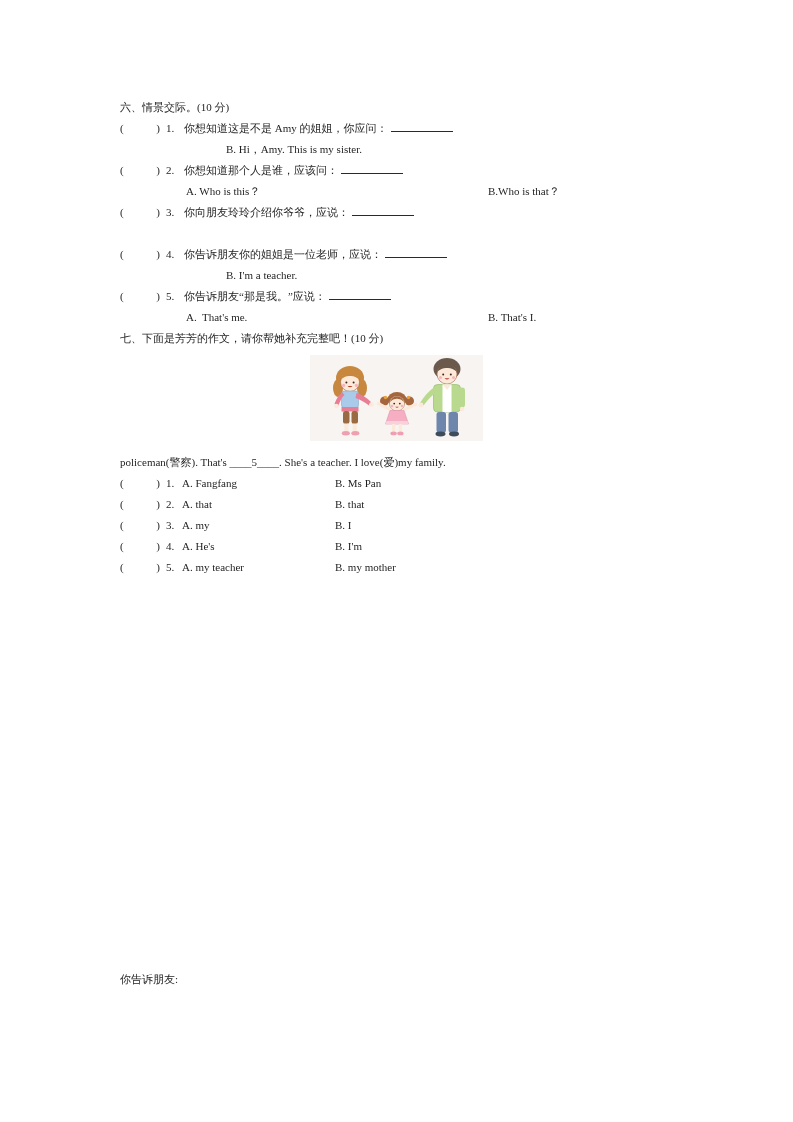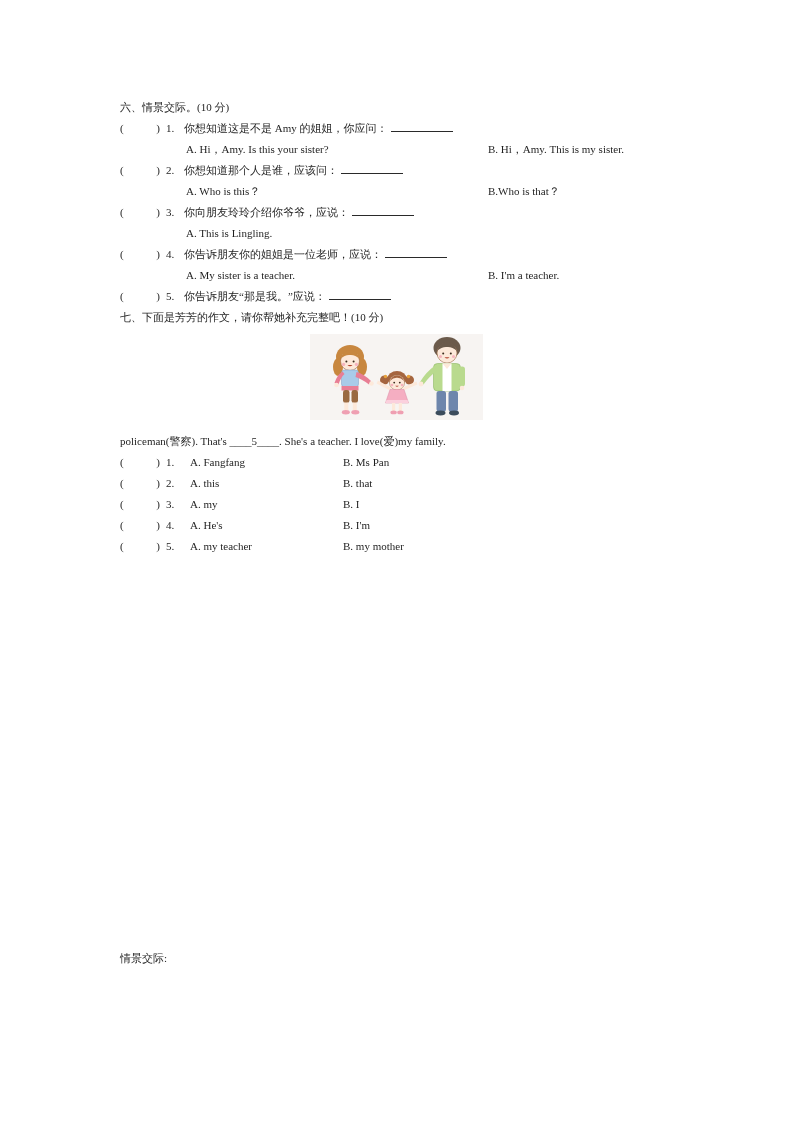--- a/index.html
+++ b/index.html
@@ -30,21 +30,21 @@
     display:inline-block; width:62px; height:13px;
     border-bottom:1.3px solid #2a2a2a; margin-left:3px;
   }
   
   .opts { padding-left:66px; display:flex; }
   .opts .opt-a { width:262px; white-space:pre-wrap; }
   .opts .opt-b { white-space:pre-wrap;margin-left:40px; }
   
   .choice { display:flex; }
   .choice .qnum { width:14px; }
-  .choice .opt-a { width:153px; margin-left:10px; white-space:pre-wrap; }
+  .choice .opt-a { width:153px; margin-left:2px; white-space:pre-wrap; }
   .choice .opt-b { white-space:pre-wrap; }
   .figure-wrap {
     margin:6px 0 11px 190px;
     width:173px; height:86px;
   }
   .passage { width:553px; white-space:normal; }
   .passage .p-line1 {
     height:21px; text-indent:26px;
     text-align:justify; text-align-last:justify;
     white-space:pre-wrap;
@@ -60,21 +60,20 @@
 
     <div class="heading">六、情景交际。(10 分)</div>
 
     <div class="row">
       <span class="paren-group">
           <span>(</span>
           <span>)</span>
         </span><span class="qnum">1.</span><span class="prompt">你想知道这是不是 Amy 的姐姐，你应问：</span><span class="blank"></span>
     </div>
     <div class="row opts">
-      <span class="opt-a">A. Hi，Amy. Is this your sister?</span>
       <span class="opt-b">B. Hi，Amy. This is my sister.</span>
     </div>
 
     <div class="row">
       <span class="paren-group">
           <span>(</span>
           <span>)</span>
         </span><span class="qnum">2.</span><span class="prompt">你想知道那个人是谁，应该问：</span><span class="blank"></span>
     </div>
     <div class="row opts">
@@ -82,39 +81,41 @@
       <span class="opt-b">B.Who is that？</span>
     </div>
 
     <div class="row">
       <span class="paren-group">
           <span>(</span>
           <span>)</span>
         </span><span class="qnum">3.</span><span class="prompt">你向朋友玲玲介绍你爷爷，应说：</span><span class="blank"></span>
     </div>
     <div class="row opts">
-      <span class="opt-a">A. This is Lingling.</span>
     </div>
 
     <div class="row">
       <span class="paren-group">
           <span>(</span>
           <span>)</span>
         </span><span class="qnum">4.</span><span class="prompt">你告诉朋友你的姐姐是一位老师，应说：</span><span class="blank"></span>
     </div>
     <div class="row opts">
-      <span class="opt-a">A. My sister is a teacher.</span>
       <span class="opt-b">B. I'm a teacher.</span>
     </div>
 
     <div class="row">
       <span class="paren-group">
           <span>(</span>
           <span>)</span>
         </span><span class="qnum">5.</span><span class="prompt">你告诉朋友“那是我。”应说：</span><span class="blank"></span>
+    </div>
+    <div class="row opts">
+      <span class="opt-a">A.  That's me.</span>
+      <span class="opt-b">B. That's I.</span>
     </div>
 
     <div class="heading">七、下面是芳芳的作文，请你帮她补充完整吧！(10 分)</div>
 
     <div class="figure-wrap">
       <svg width="173" height="86" viewBox="0 0 173 86" xmlns="http://www.w3.org/2000/svg">
         <rect x="0" y="0" width="173" height="86" fill="#f7f4f2"></rect>
 
         <g>
           <ellipse cx="40" cy="23" rx="14" ry="12" fill="#c8873f"></ellipse>
@@ -200,21 +201,21 @@
         <span class="qnum">1.</span>
         <span class="opt-a">A. Fangfang</span>
         <span class="opt-b">B. Ms Pan</span>
     </div>
     <div class="row choice">
       <span class="paren-group">
           <span>(</span>
           <span>)</span>
         </span>
         <span class="qnum">2.</span>
-        <span class="opt-a">A. this</span>
+        <span class="opt-a">A. that</span>
         <span class="opt-b">B. that</span>
     </div>
     <div class="row choice">
       <span class="paren-group">
           <span>(</span>
           <span>)</span>
         </span>
         <span class="qnum">3.</span>
         <span class="opt-a">A. my</span>
         <span class="opt-b">B. I</span>
@@ -231,16 +232,16 @@
     <div class="row choice">
       <span class="paren-group">
           <span>(</span>
           <span>)</span>
         </span>
         <span class="qnum">5.</span>
         <span class="opt-a">A. my teacher</span>
         <span class="opt-b">B. my mother</span>
     </div>
 
-    <div class="answer-key">情景交际:</div>
+    <div class="answer-key">你告诉朋友:</div>
 
   </div>
 </div>
 
 </body></html>

